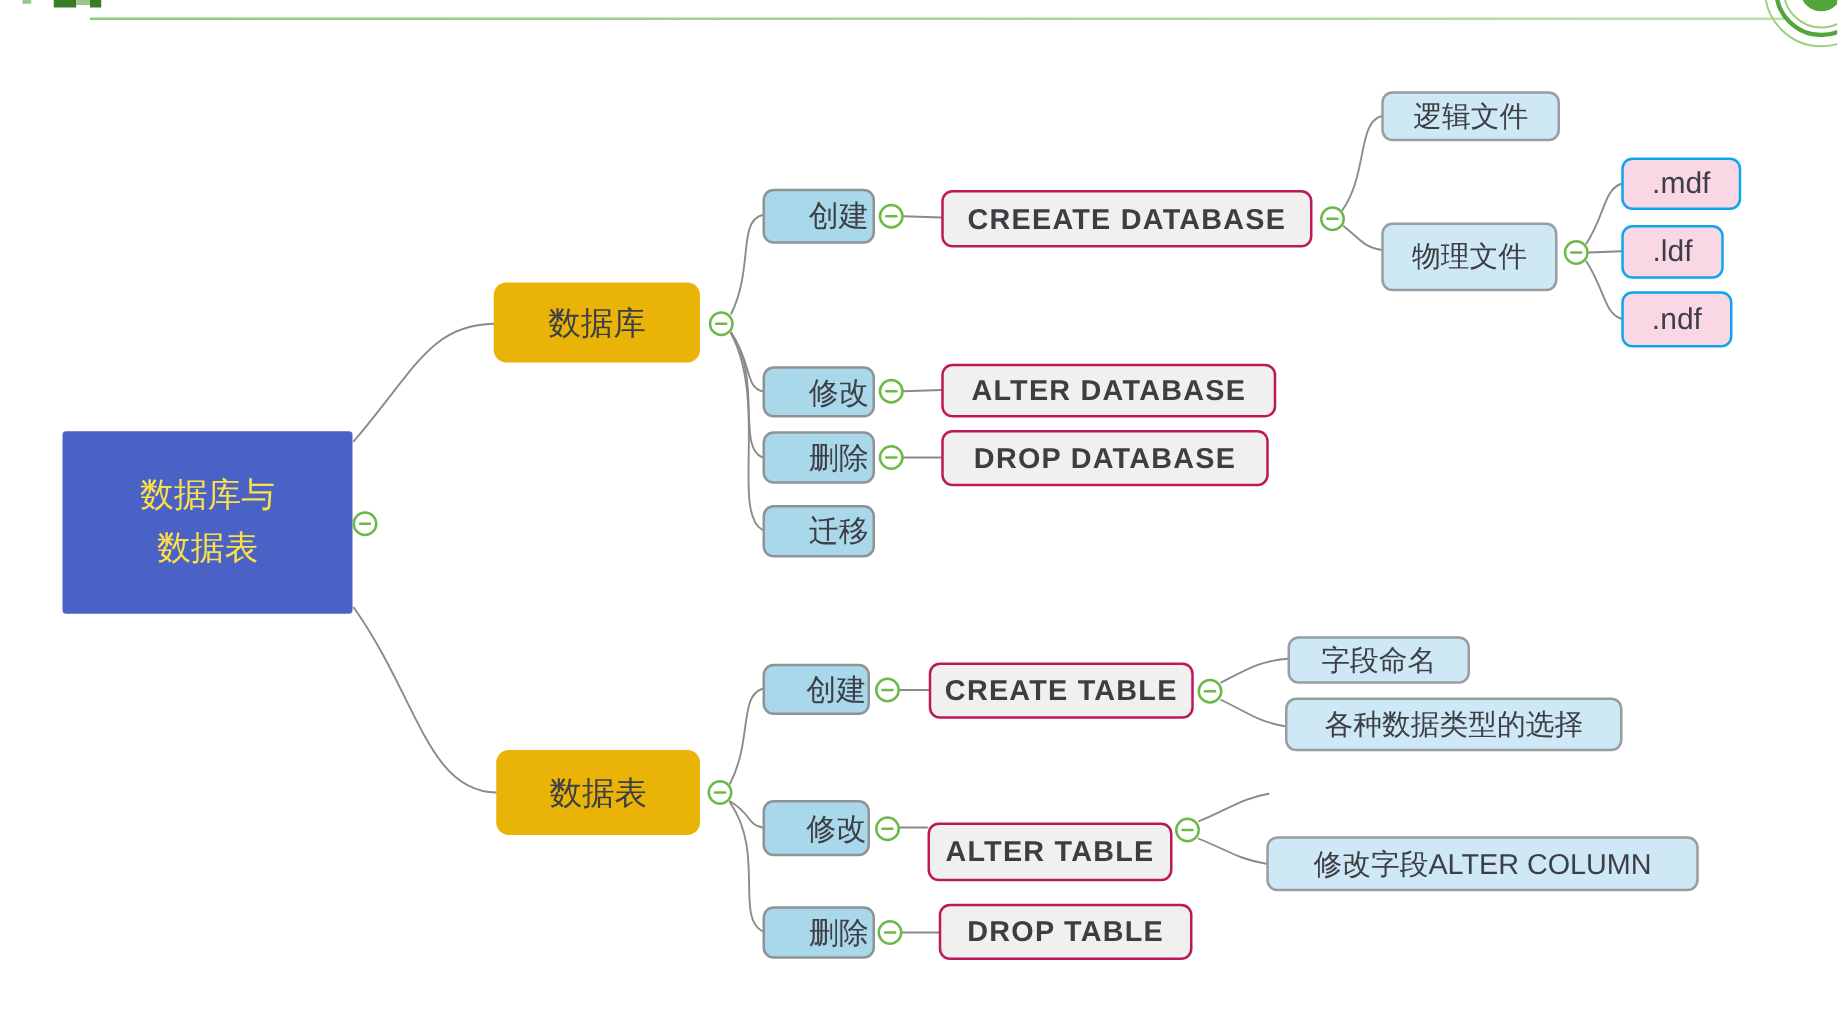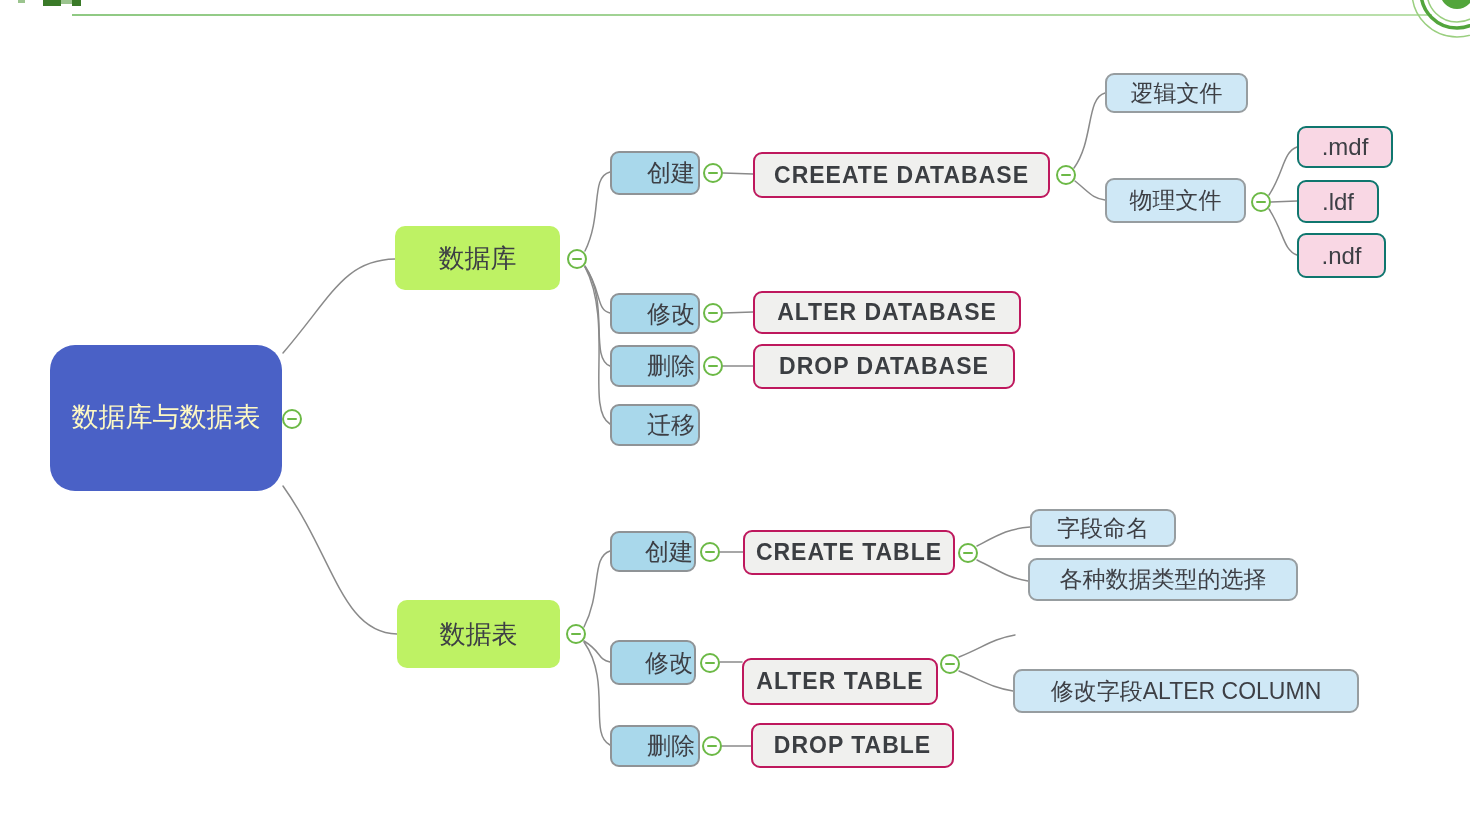--- a/index.html
+++ b/index.html
@@ -7,28 +7,28 @@
     position:relative;width:1470px;height:819px;overflow:hidden;background:#fff;
     font-family:"Liberation Sans",sans-serif;
   }
   svg.wires{position:absolute;left:0;top:0;z-index:0;}
   .node{
     position:absolute;box-sizing:border-box;z-index:1;
     display:flex;align-items:center;justify-content:center;
     border-radius:9px;color:#3d3f45;white-space:nowrap;
   }
   .root{
-    background:#4A61C6;color:#fef9c3;font-size:27px;border-radius:25px;
-    flex-direction:row;line-height:1.55;font-weight:400;
+    background:#4A61C6;color:#fde047;font-size:27px;border-radius:3px;
+    flex-direction:column;line-height:1.55;font-weight:400;
   }
-  .topic{background:#bef264;font-size:26px;border-radius:10px;}
+  .topic{background:#eab308;font-size:26px;border-radius:10px;}
   .action{background:#A9D8EB;border:2px solid #8f9396;font-size:24px;padding-left:32px;}
   .cmd{background:#F0F0EE;border:2px solid #be185d;font-size:23px;font-weight:bold;color:#3b3e42;letter-spacing:1px;}
   .detail{background:#CFE8F6;border:2px solid #979da0;font-size:23px;}
-  .file{background:#F9D7E4;border:2px solid #0f766e;font-size:24px;}
+  .file{background:#F9D7E4;border:2px solid #0ea5e9;font-size:24px;}
   .collapse{
     position:absolute;z-index:2;width:20px;height:20px;border-radius:50%;
     background:#fff;border:2px solid #6CB946;box-sizing:border-box;cursor:pointer;
   }
   .collapse::after{
     content:"";position:absolute;left:3px;right:3px;top:50%;height:2px;margin-top:-1px;
     background:#6CB946;border-radius:1px;
   }
   .header-line{position:absolute;left:72px;top:14px;width:1360px;height:2px;z-index:0;
     background:linear-gradient(to right,#8FC983,#BBE0AC);}
@@ -85,21 +85,21 @@
 
   <div class="node root" style="left:50px;top:345px;width:232px;height:146px;">
     <div>数据库与</div>
     <div>数据表</div>
   </div>
 
   <div class="node topic" style="left:395px;top:226px;width:165px;height:64px;">数据库</div>
   <div class="node action" style="left:610px;top:151px;width:90px;height:44px;">创建</div>
   <div class="node cmd" style="left:753px;top:152px;width:297px;height:46px;">CREEATE DATABASE</div>
   <div class="node detail" style="left:1105px;top:73px;width:143px;height:40px;">逻辑文件</div>
-  <div class="node detail" style="left:1105px;top:178px;width:141px;height:45px;">物理文件</div>
+  <div class="node detail" style="left:1105px;top:178px;width:141px;height:55px;">物理文件</div>
   <div class="node file" style="left:1297px;top:126px;width:96px;height:42px;">.mdf</div>
   <div class="node file" style="left:1297px;top:180px;width:82px;height:43px;">.ldf</div>
   <div class="node file" style="left:1297px;top:233px;width:89px;height:45px;">.ndf</div>
   <div class="node action" style="left:610px;top:293px;width:90px;height:41px;">修改</div>
   <div class="node cmd" style="left:753px;top:291px;width:268px;height:43px;">ALTER DATABASE</div>
   <div class="node action" style="left:610px;top:345px;width:90px;height:42px;">删除</div>
   <div class="node cmd" style="left:753px;top:344px;width:262px;height:45px;">DROP DATABASE</div>
   <div class="node action" style="left:610px;top:404px;width:90px;height:42px;">迁移</div>
 
   <div class="node topic" style="left:397px;top:600px;width:163px;height:68px;">数据表</div>

